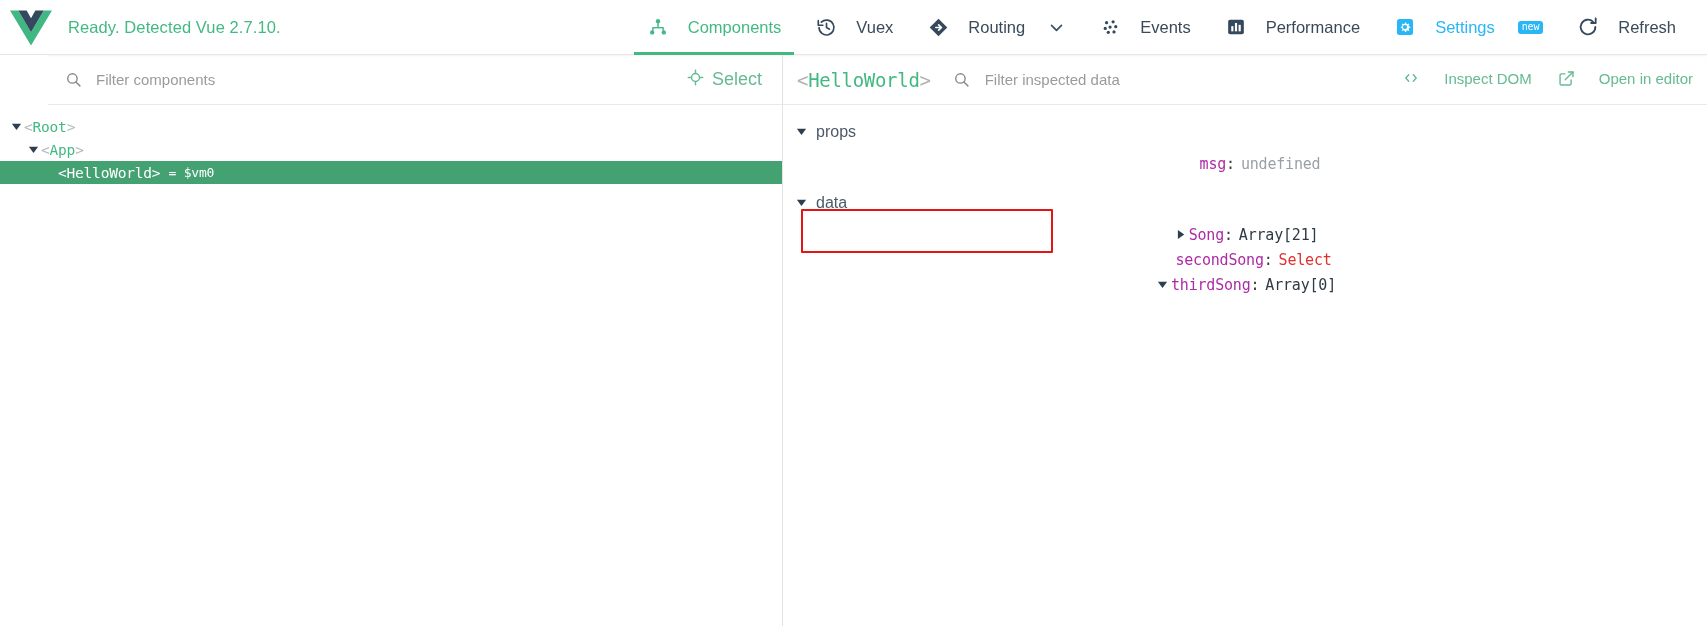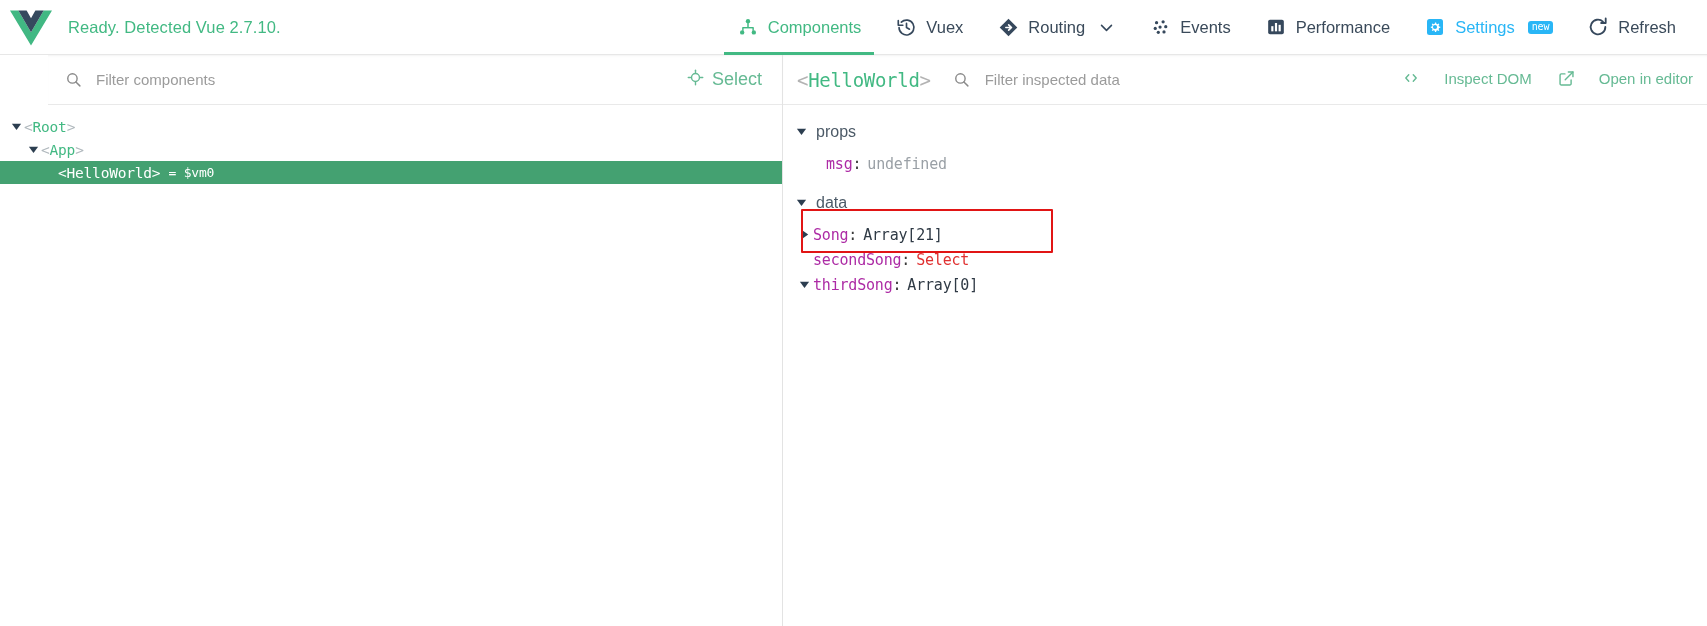--- a/index.html
+++ b/index.html
@@ -48,21 +48,21 @@
   .tabs {
     display: flex;
     align-items: stretch;
     margin-left: auto;
     height: 55px;
   }
 
   .tab {
     display: flex;
     align-items: center;
-    gap: 9px;
+    gap: 19px;
     padding: 0 17px;
     height: 55px;
     cursor: pointer;
     position: relative;
     color: #3a4a5a;
     font-size: 16.5px;
     white-space: nowrap;
     user-select: none;
   }
   .tab .ticon {
@@ -225,20 +225,21 @@
 
   .kv-row {
     display: flex;
     align-items: center;
     font-family: "DejaVu Sans Mono", monospace;
     font-size: 15px;
     height: 25px;
     padding-left: 13px;
     white-space: nowrap;
     letter-spacing: -0.2px;
+    justify-content: center;
   }
   .kv-indent { padding-left: 26px; }
   .kv-caret {
     width: 17px;
     flex: 0 0 auto;
     display: flex;
     align-items: center;
     justify-content: center;
   }
   .k { color: #ad2ba5; }

